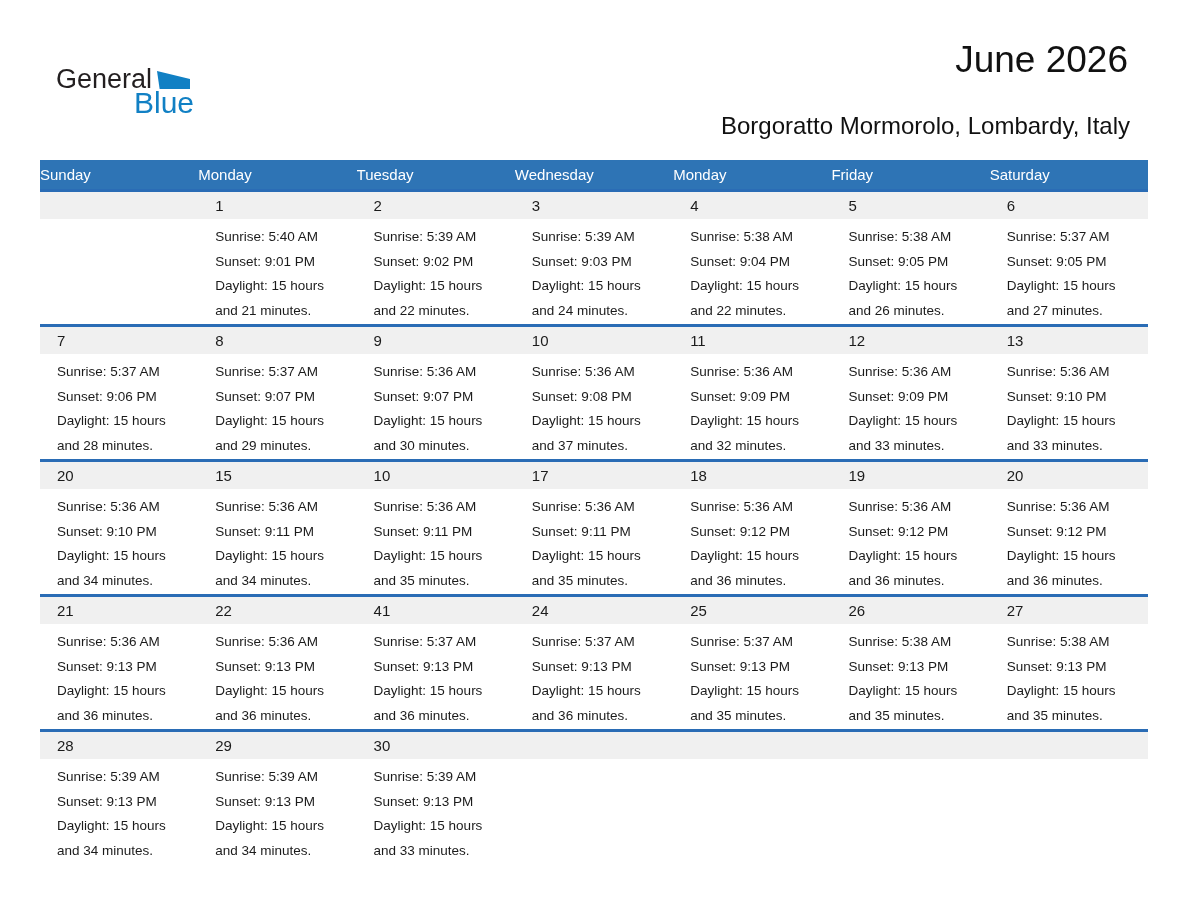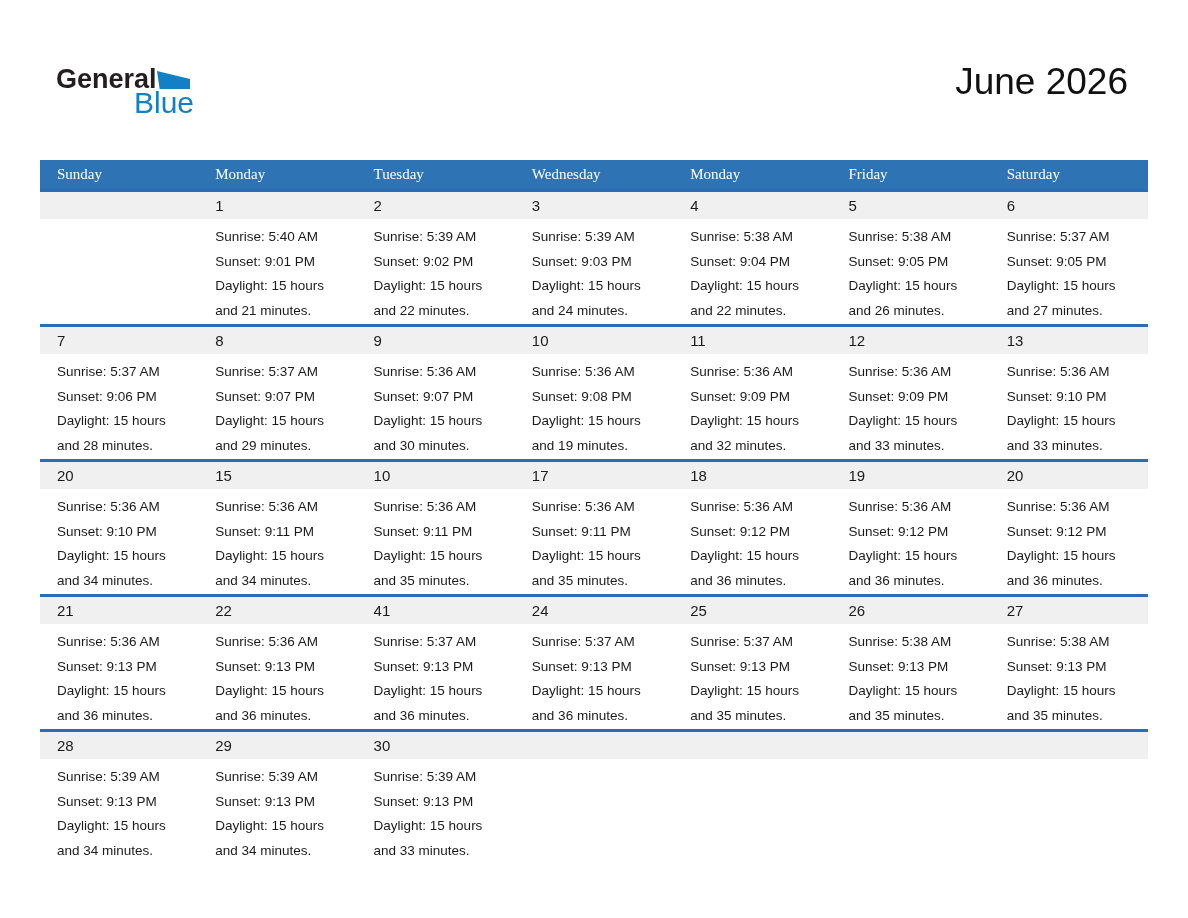--- a/index.html
+++ b/index.html
@@ -9,53 +9,53 @@
     position:relative;
     width:1188px; height:918px;
     background:#fff;
     overflow:hidden;
   }
 
   
   .logo { position:absolute; left:56px; top:62px; width:220px; height:64px; }
   .logo-general {
     position:absolute; left:0; top:2px;
-    font-size:27px; line-height:30px; color:#231f20; letter-spacing:0;font-weight:bold;
+    font-size:27px; line-height:30px; color:#231f20; letter-spacing:0;
   }
   .logo-triangle {
     position:absolute; left:101px; top:9px;
     width:33px; height:18px;
     background:var(--logo-blue);
     clip-path: polygon(0 0, 100% 45%, 100% 100%, 8% 100%);
   }
   .logo-blue {
     position:absolute; left:78px; top:26px;
     font-size:30px; line-height:30px; color:var(--logo-blue);text-align:right;
   }
 
   
   .month-title {
-    position:absolute; right:60px; top:62px;
+    position:absolute; right:60px; top:40px;
     font-size:37px; line-height:40px; color:#111; text-align:center;
   }
   .location-subtitle {
     position:absolute; right:58px; top:112px;
     font-size:24px; line-height:28px; color:#111; text-align:right;
   }
 
   
   .calendar { position:absolute; left:40px; top:160px; width:1108px; }
   .weekday-row {
     display:grid; grid-template-columns:repeat(7,1fr);
     background:var(--header-blue);
     height:29px; align-items:center;
   }
   .weekday-cell {
-    color:#fff; font-size:15px; padding-left:17px;
-    white-space:nowrap; overflow:hidden;font-family:Liberation Serif, serif;
+    color:#fff; font-size:15px; 
+    white-space:nowrap; overflow:hidden;
   }
   .week-row {
     display:grid; grid-template-columns:repeat(7,1fr);
     border-top:3px solid var(--week-border-blue);
     height:135px; background:#fff;
   }
   .day-cell { overflow:hidden; }
   .day-number {
     height:27px; background:var(--strip-gray);
     font-size:15px; color:#1b1b1b;
@@ -72,20 +72,21 @@
 
 <div class="page">
 
   <div class="logo">
     <div class="logo-general">General</div>
     <div class="logo-triangle"></div>
     <div class="logo-blue">Blue</div>
   </div>
 
   <div class="month-title">June 2026</div>
+  <div class="location-subtitle">Borgoratto Mormorolo, Lombardy, Italy</div>
 
   <div class="calendar">
     <div class="weekday-row">
       <div class="weekday-cell">Sunday</div>
       <div class="weekday-cell">Monday</div>
       <div class="weekday-cell">Tuesday</div>
       <div class="weekday-cell">Wednesday</div>
       <div class="weekday-cell">Monday</div>
       <div class="weekday-cell">Friday</div>
       <div class="weekday-cell">Saturday</div>
@@ -177,21 +178,21 @@
               <div>Daylight: 15 hours</div>
               <div>and 30 minutes.</div>
             </div>
           </div>
           <div class="day-cell">
             <div class="day-number">10</div>
             <div class="day-details">
               <div>Sunrise: 5:36 AM</div>
               <div>Sunset: 9:08 PM</div>
               <div>Daylight: 15 hours</div>
-              <div>and 19 minutes.</div>
+              <div>and 37 minutes.</div>
             </div>
           </div>
           <div class="day-cell">
             <div class="day-number">11</div>
             <div class="day-details">
               <div>Sunrise: 5:36 AM</div>
               <div>Sunset: 9:09 PM</div>
               <div>Daylight: 15 hours</div>
               <div>and 32 minutes.</div>
             </div>

